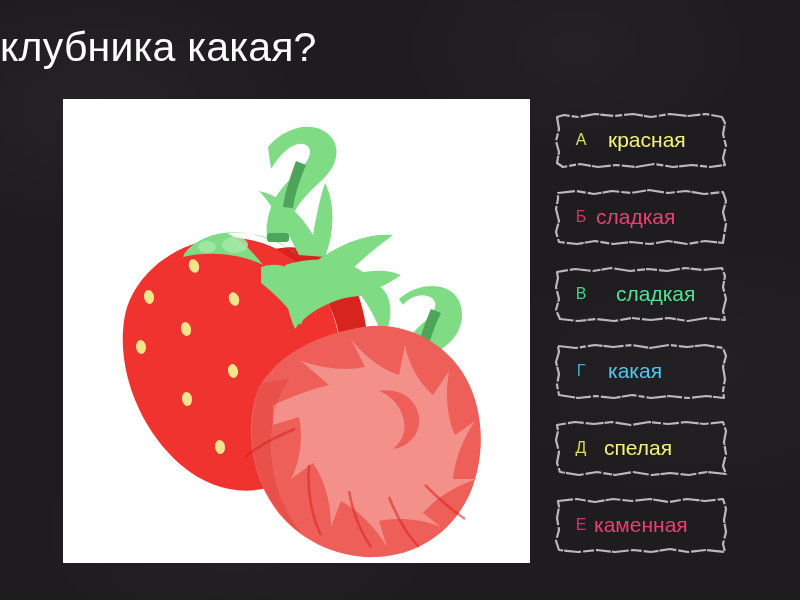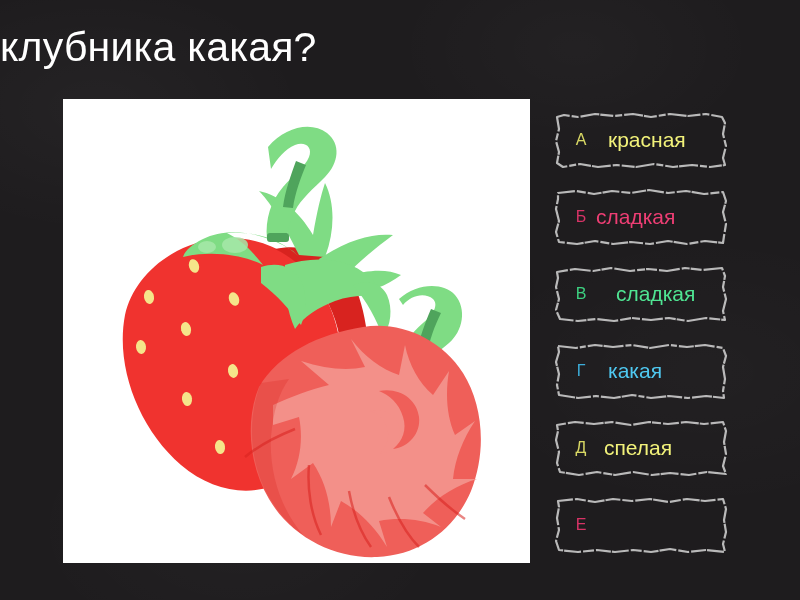--- a/index.html
+++ b/index.html
@@ -315,16 +315,17 @@
       </svg>
       <span class="opt-letter" style="color:#e8e86a">Д</span>
       <span class="opt-text" style="color:#f2f27a">спелая</span>
     </div>
 
     <div class="option" data-idx="5">
       <svg class="chalk-frame" viewBox="0 0 174 60" preserveAspectRatio="none">
         <path d="M4 6 L23 4 L41 7 L59 4 L78 6 L96 4 L115 7 L133 4 L151 6 L169 4 L172 14 L170 25 L172 37 L169 49 L171 57 L152 55 L134 57 L116 54 L97 57 L79 55 L61 57 L43 55 L24 57 L5 55 L2 46 L5 35 L3 23 L5 12 Z" fill="none" stroke="#dcdcdc" stroke-width="2.2" stroke-linejoin="round" stroke-dasharray="15 2 11 2 17 1" opacity="0.82"></path>
       </svg>
       <span class="opt-letter" style="color:#e8356d">Е</span>
+      <span class="opt-text" style="color:#ee3e74">каменная</span>
     </div>
 
   </div>
 </div>
 
 </body></html>

